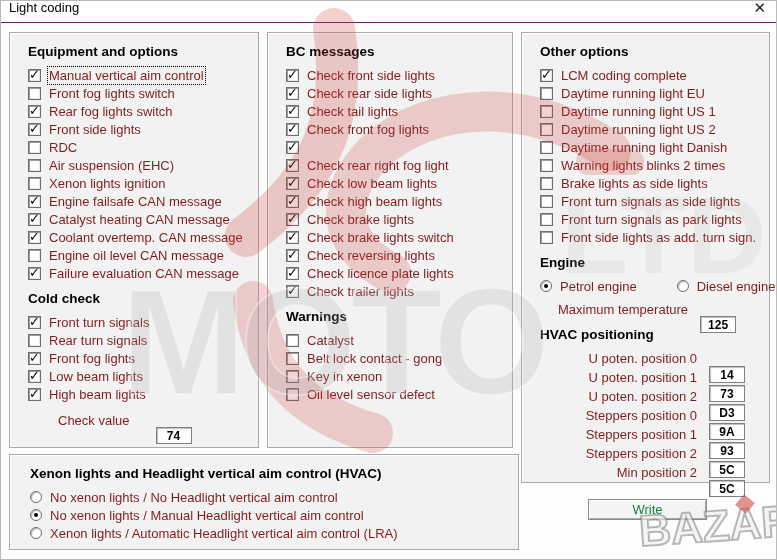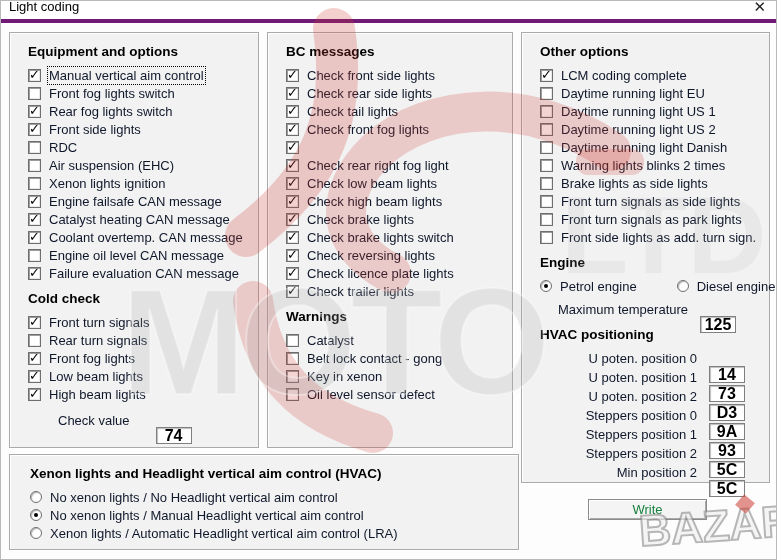--- a/index.html
+++ b/index.html
@@ -5,21 +5,21 @@
   * { margin:0; padding:0; box-sizing:border-box; }
   html,body { background:#d8d8d8; }
   body { font-family:"Liberation Sans","DejaVu Sans",sans-serif; }
   .window {
     position:relative; width:777px; height:560px; background:#fff;
     overflow:hidden; border:1px solid #b9b9b9;
   }
   .titlebar {
     position:absolute; left:0; top:0; width:100%; height:22px; background:#fff;
     display:flex; align-items:center; justify-content:space-between;
-    padding:0 10px 8px 8px; border-bottom:4px solid #701a75;
+    padding:0 10px 8px 8px; border-bottom:1px solid #701a75;
   }
   .title-text { font-size:13px; color:#000; }
   .close-btn { font-size:15px; color:#222; cursor:pointer; line-height:1; }
   .client { position:absolute; left:0; top:22px; right:0; bottom:0; background:#fdfdfd; }
   .groupbox {
     position:absolute; background:#f2f2f2;
     border:1px solid #abaaaa; box-shadow:1px 1px 0 #ffffff, inset 1px 1px 0 #ffffff;
   }
   .box-title { font-size:13.5px; font-weight:bold; color:#000; margin:11px 0 7px 18px; }
   .box-title.sub { margin-top:9px; }
@@ -36,26 +36,26 @@
   }
   .radio {
     width:12px; height:12px; border-radius:50%; background:#fff; flex:0 0 12px;
     border:1px solid #6e6e6e; box-shadow:inset 1px 1px 1px #b5b5b5;
     position:relative; margin-right:8px; cursor:pointer;
   }
   .radio.selected::after {
     content:""; position:absolute; left:3px; top:3px; width:4px; height:4px;
     border-radius:50%; background:#000;
   }
-  .lbl { font-size:13px; color:#0f172a; white-space:nowrap; }
+  .lbl { font-size:13px; color:#7f1d1d; white-space:nowrap; }
   .lbl.focused { outline:1px dotted #000; outline-offset:1px; }
   .field {
     width:36px; height:17px; background:#fff; text-align:center;
     border:1px solid #7f7f7f; box-shadow:inset 1px 1px 1px #bdbdbd;
-    font-size:16px; font-weight:bold; line-height:16px; color:#000;margin-top:31px;
+    font-size:12px; font-weight:bold; line-height:16px; color:#000;margin-top:31px;
   }
   .kv-row { display:flex; align-items:center; justify-content:flex-end; height:19px; padding-right:24px; }
   .kv-row .lbl { margin-right:12px; }
   .btn {
     position:absolute; width:119px; height:21px; background:#f4f4f4;
     border:1px solid #8b8b8b;
     box-shadow:inset 1px 1px 0 #ffffff, inset -1px -1px 0 #a9a9a9;
     font-size:13px; color:#15803d; text-align:center; line-height:19px; cursor:pointer;
   }
   

